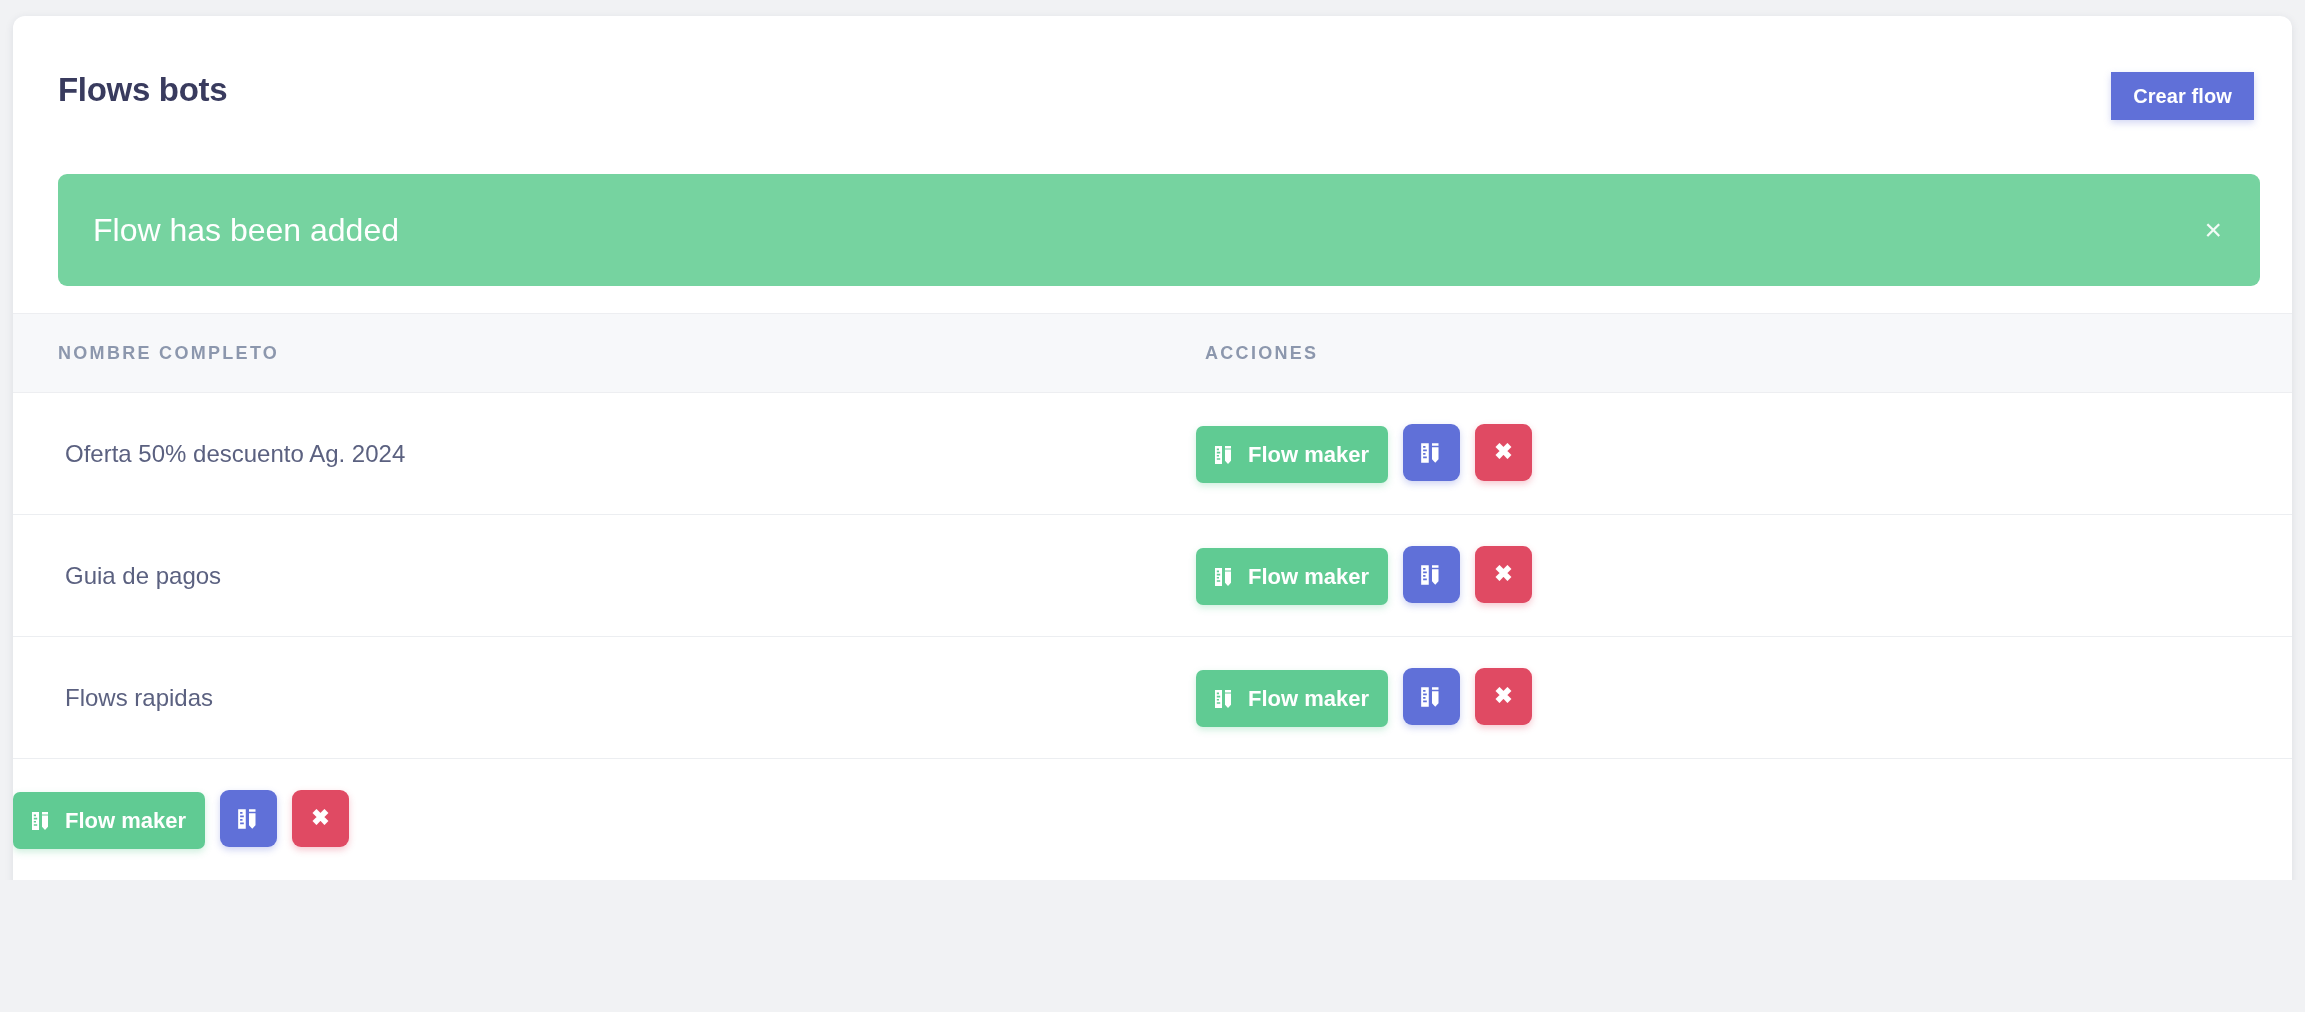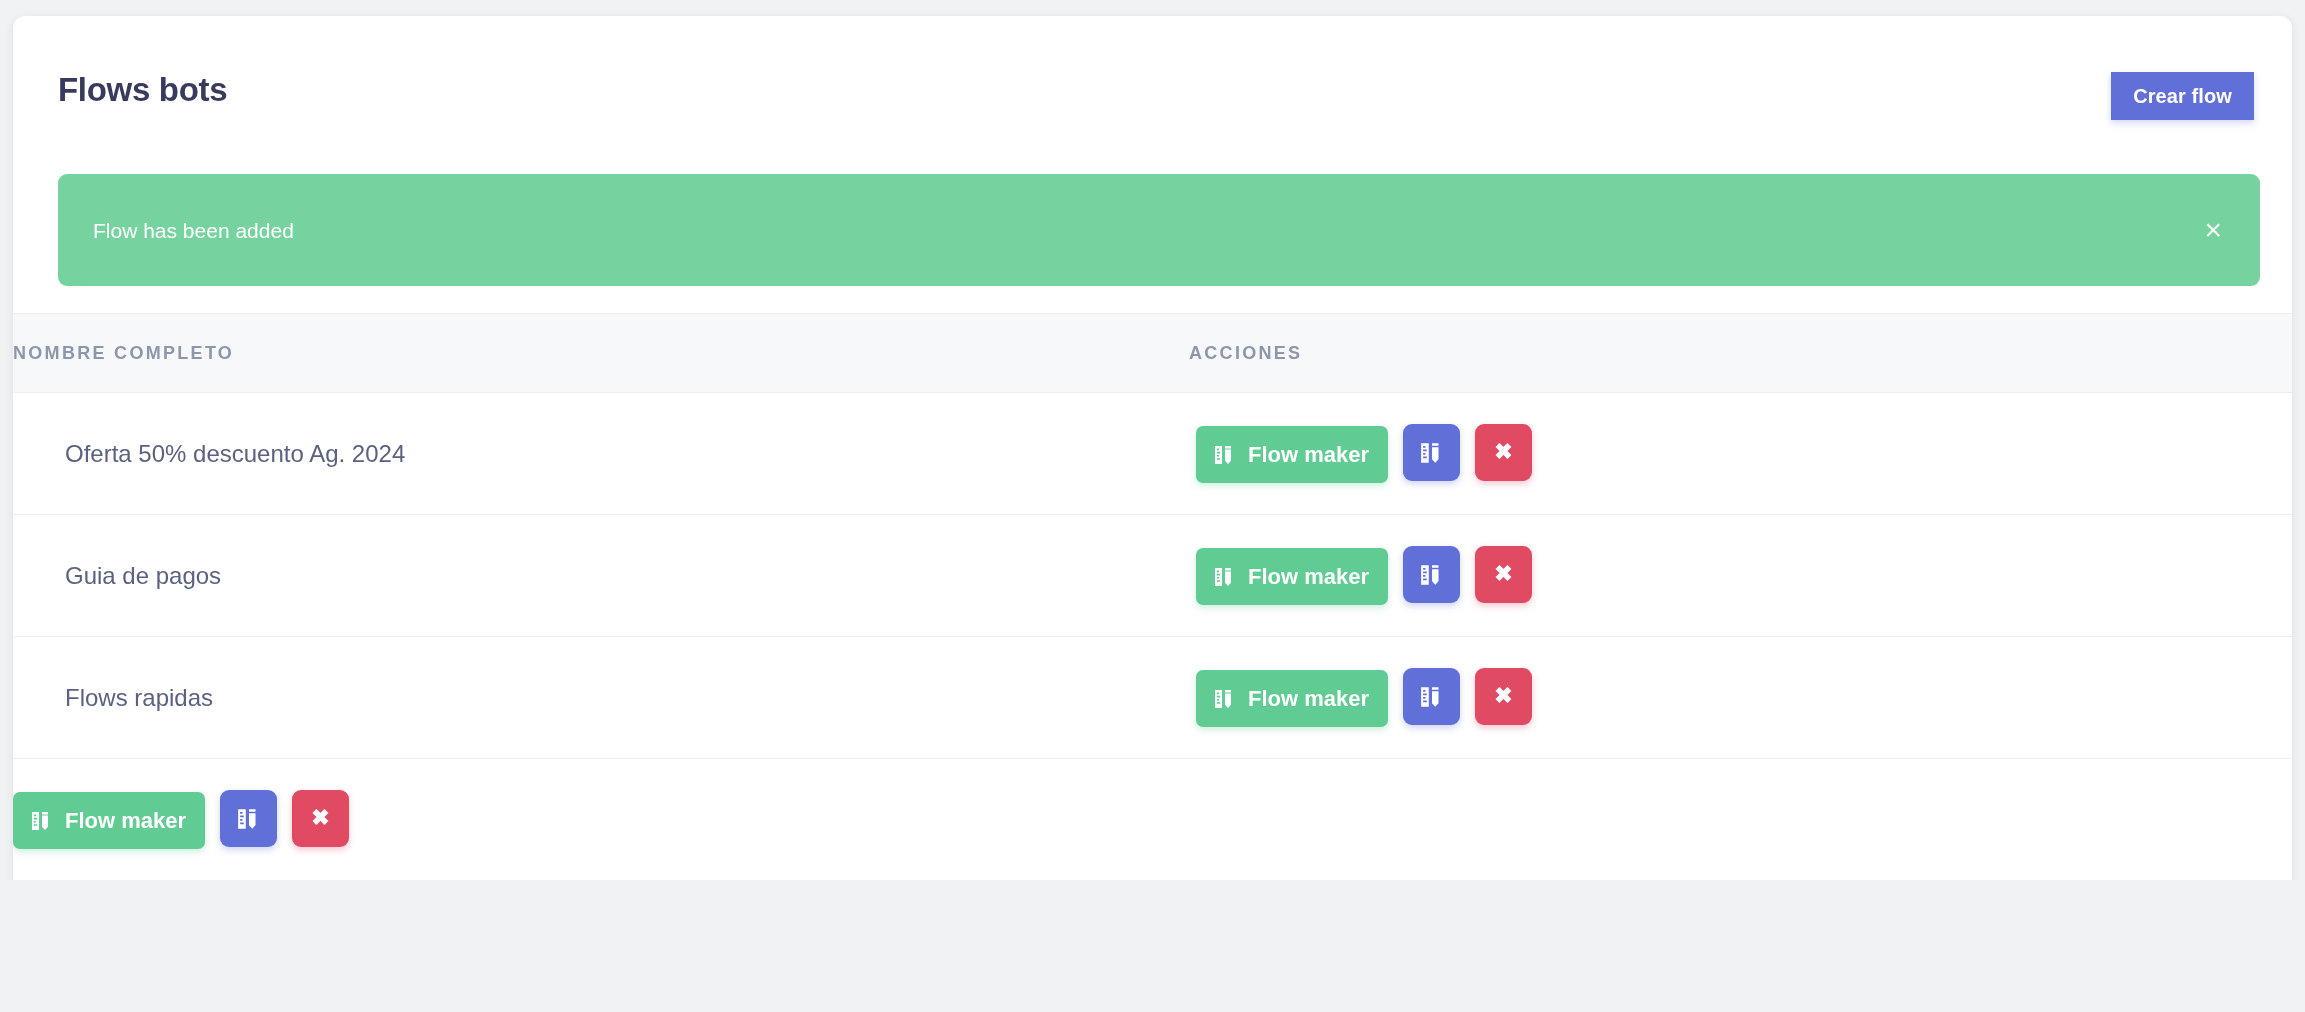--- a/index.html
+++ b/index.html
@@ -81,21 +81,21 @@
     background: #76d3a0;
     border-radius: 9px;
     display: flex;
     align-items: center;
     justify-content: space-between;
     padding: 0 32px 0 35px;
   }
 
   .alert-text {
     color: #ffffff;
-    font-size: 21px;
+    font-size: 32px;
     line-height: 1;
   }
 
   .alert-close {
     background: none;
     border: none;
     color: #ffffff;
     font-size: 30px;
     line-height: 1;
     cursor: pointer;
@@ -121,22 +121,22 @@
     border-bottom: 1px solid #edeef1;
   }
 
   .th {
     font-size: 18px;
     font-weight: bold;
     letter-spacing: 2.3px;
     color: #8c97ad;
   }
 
-  .col-name  { width: 1176px; }
-  .col-actions { flex: 1; }
+  .col-name  { width: 1176px; padding-left: 45px; }
+  .col-actions { flex: 1; margin-left: 16px; }
 
   .table-row {
     display: flex;
     align-items: center;
     height: 122px;
     border-bottom: 1px solid #eceef1;
   }
 
   .cell-name {
     width: 1176px;

